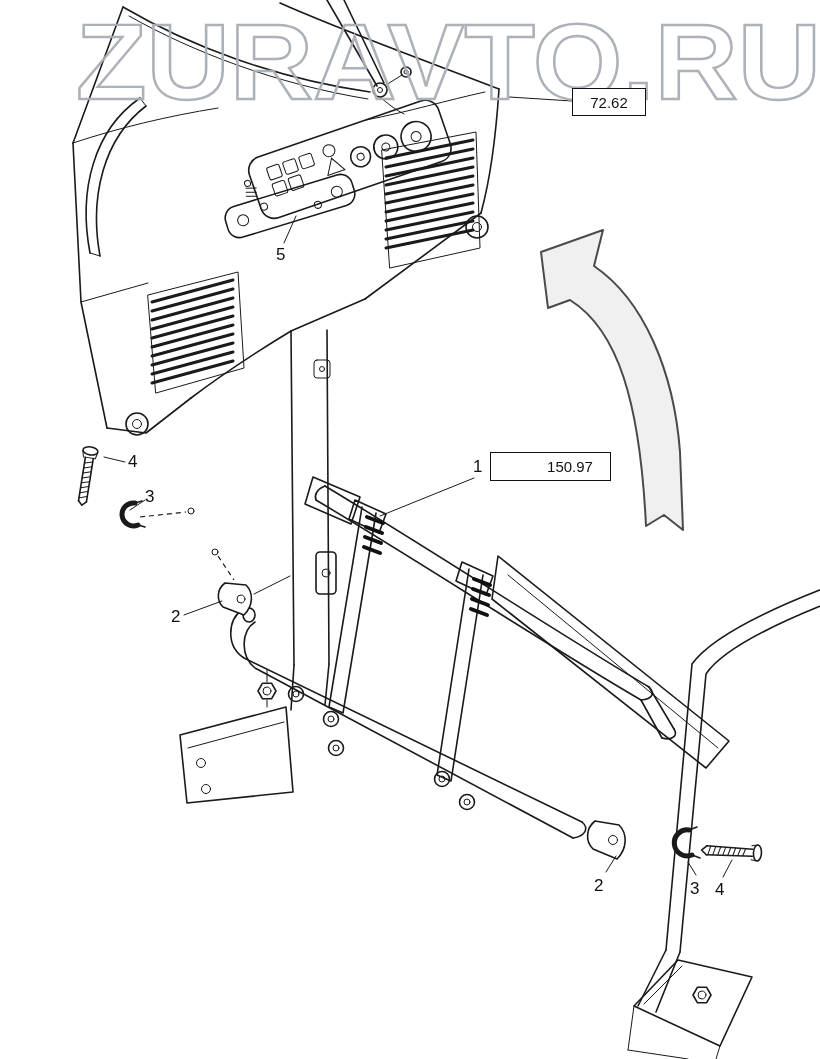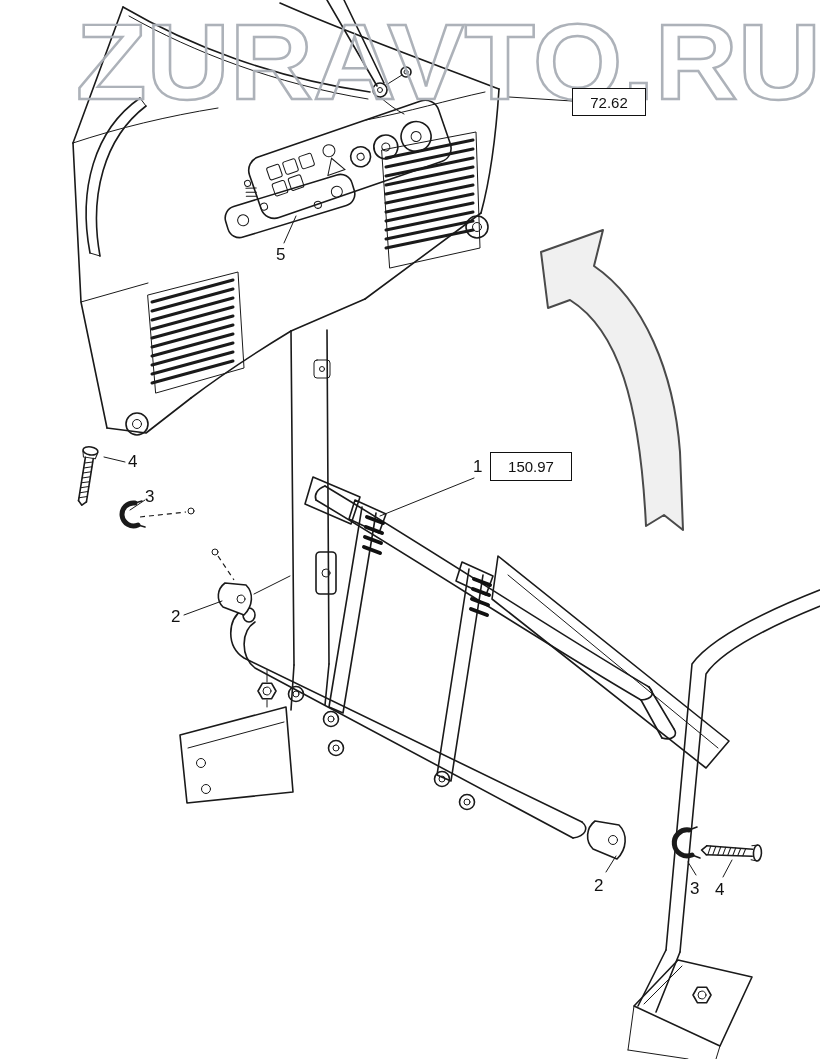--- a/index.html
+++ b/index.html
@@ -247,21 +247,21 @@
       <path class="thin" d="M 446 478 L 352 516"></path>
       <path class="thin" d="M 578 872 L 588 856"></path>
       <path class="thin" d="M 668 875 L 660 862"></path>
       <path class="thin" d="M 695 877 L 704 860"></path>
     </g>
 
     <text class="wm" x="48" y="99" font-size="108" textLength="745" lengthAdjust="spacingAndGlyphs">ZURAVTO.RU</text>
   </svg>
 
   <div class="refbox" style="left:544px; top:88px; width:72px; height:26px;">72.62</div>
-  <div class="refbox" style="left:462px; top:452px; width:80px; height:27px;">150.97</div>
+  <div class="refbox" style="left:462px; top:452px; width:80px; height:27px;padding-left:39px;">150.97</div>
 
   <div class="callout" style="left:248px; top:245px;">5</div>
   <div class="callout" style="left:100px; top:452px;">4</div>
   <div class="callout" style="left:117px; top:487px;">3</div>
   <div class="callout" style="left:143px; top:607px;">2</div>
   <div class="callout" style="left:445px; top:457px;">1</div>
   <div class="callout" style="left:566px; top:876px;">2</div>
   <div class="callout" style="left:662px; top:879px;">3</div>
   <div class="callout" style="left:687px; top:880px;">4</div>
 

